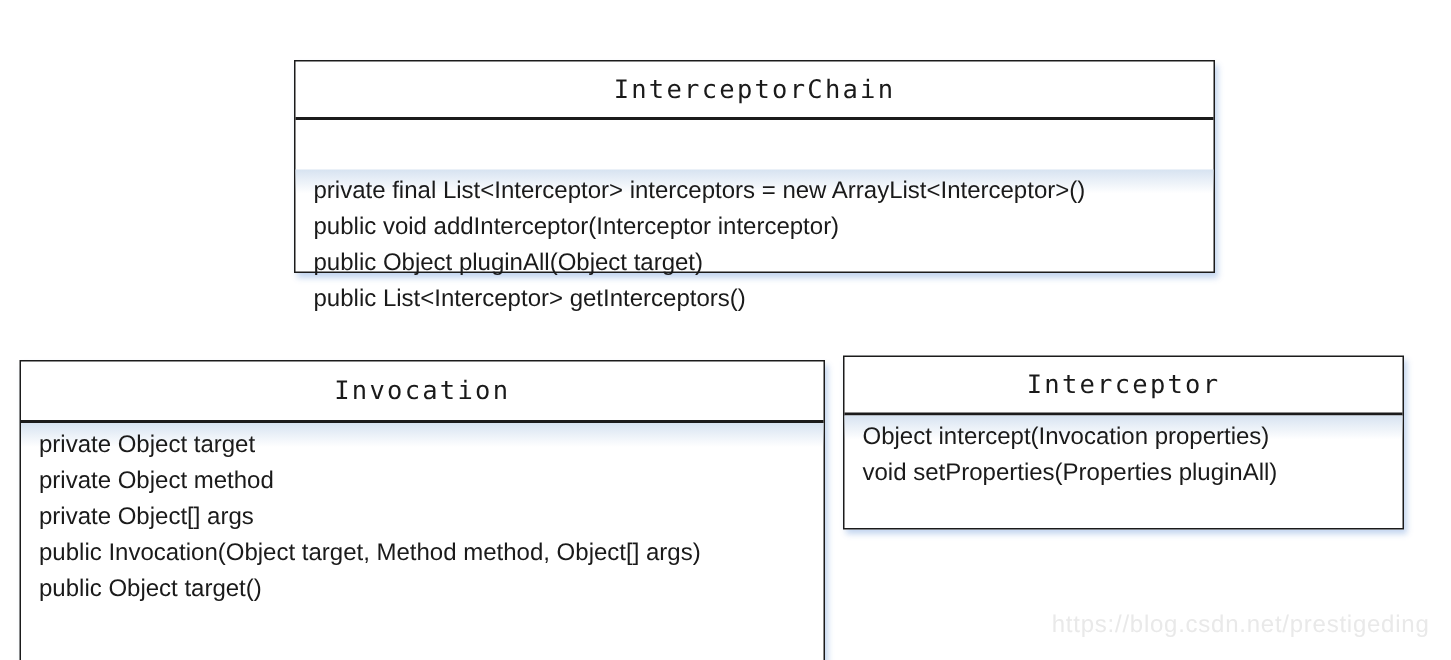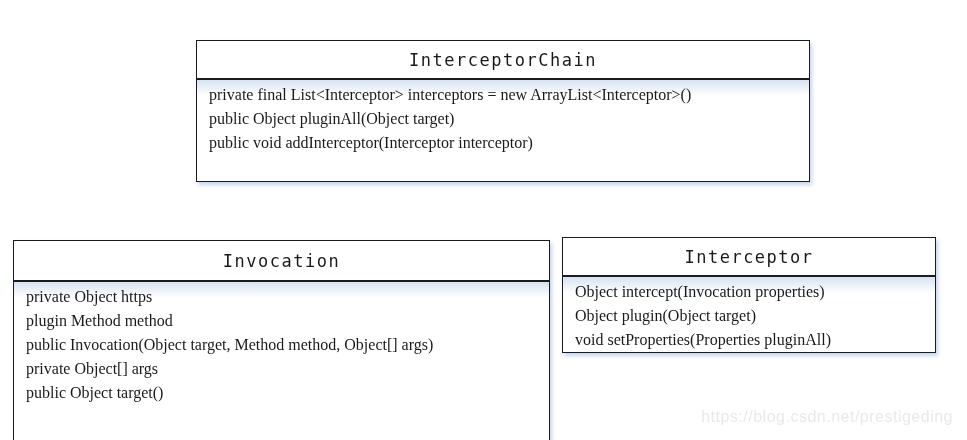--- a/index.html
+++ b/index.html
@@ -42,23 +42,22 @@
     box-sizing: border-box;
     padding: 3px 10px 0 12px;
     background: linear-gradient(180deg, #d7e3f1 0px, rgba(255,255,255,0) 16px);
     color: #1a1a1a;
     font-size: 16px;
     line-height: 24px;
     white-space: nowrap;
   }
   .uml-member {
     height: 24px;
-    font-family: Liberation Serif, serif;
   }
-  #box-interceptorchain { left: 196px; top: 40px;  width: 614px; height: 142px; }
+  #box-interceptorchain { left: 196px; top: 40px;  width: 614px; height: 142px; gap: 33px; }
   #box-interceptorchain .uml-title { height: 39px; }
   #box-invocation       { left: 13px;  top: 240px; width: 537px; height: 204px; }
   #box-invocation .uml-title { height: 41px; }
   #box-interceptor      { left: 562px; top: 237px; width: 374px; height: 116px; }
   #box-interceptor .uml-title { height: 39px; }
   .watermark {
     position: absolute;
     right: 14px;
     top: 408px;
     font-size: 16px;
@@ -69,40 +68,40 @@
 </style>
 </head>
 <body>
 
 <div class="canvas">
 
   <div class="uml-class" id="box-interceptorchain">
     <div class="uml-title">InterceptorChain</div>
     <div class="uml-body">
       <div class="uml-member">private final List&lt;Interceptor&gt; interceptors = new ArrayList&lt;Interceptor&gt;()</div>
+      <div class="uml-member">public void addInterceptor(Interceptor interceptor)</div>
       <div class="uml-member">public Object pluginAll(Object target)</div>
-      <div class="uml-member">public void addInterceptor(Interceptor interceptor)</div>
+      <div class="uml-member">public List&lt;Interceptor&gt; getInterceptors()</div>
     </div>
   </div>
 
   <div class="uml-class" id="box-invocation">
     <div class="uml-title">Invocation</div>
     <div class="uml-body">
-      <div class="uml-member">private Object https</div>
-      <div class="uml-member">plugin Method method</div>
+      <div class="uml-member">private Object target</div>
+      <div class="uml-member">private Object method</div>
+      <div class="uml-member">private Object[] args</div>
       <div class="uml-member">public Invocation(Object target, Method method, Object[] args)</div>
-      <div class="uml-member">private Object[] args</div>
       <div class="uml-member">public Object target()</div>
     </div>
   </div>
 
   <div class="uml-class" id="box-interceptor">
     <div class="uml-title">Interceptor</div>
     <div class="uml-body">
       <div class="uml-member">Object intercept(Invocation properties)</div>
-      <div class="uml-member">Object plugin(Object target)</div>
       <div class="uml-member">void setProperties(Properties pluginAll)</div>
     </div>
   </div>
 
   <div class="watermark">https://blog.csdn.net/prestigeding</div>
 
 </div>
 
 </body></html>

